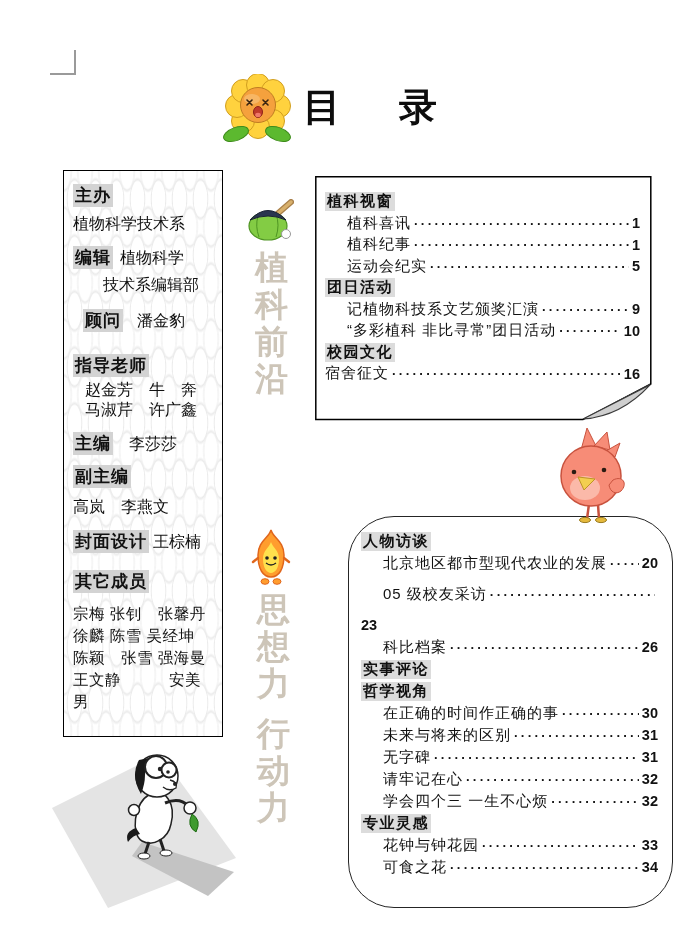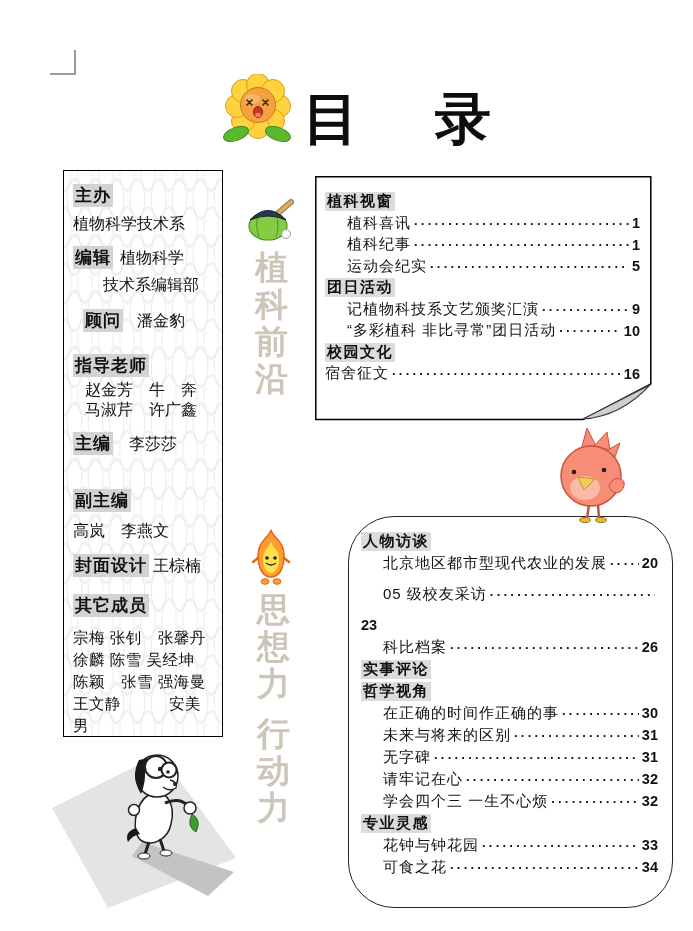--- a/index.html
+++ b/index.html
@@ -5,21 +5,21 @@
   html,body{margin:0;padding:0;background:#fff;}
   .page{position:relative;width:693px;height:931px;background:#fff;overflow:hidden;
         font-family:"Liberation Sans","DejaVu Sans",sans-serif;color:#111;}
 
   
   .corner-h{position:absolute;left:50px;top:73px;width:26px;height:2px;background:#9a9a9a;}
   .corner-v{position:absolute;left:74px;top:50px;width:2px;height:25px;background:#9a9a9a;}
 
   
   .title{position:absolute;left:303px;top:82px;font-family:"Liberation Serif","DejaVu Serif",serif;
-         font-size:56px;font-weight:bold;letter-spacing:10px;color:#0d0d0d;}
+         font-size:38px;font-weight:bold;letter-spacing:10px;color:#0d0d0d;}
   .sunflower{position:absolute;left:220px;top:74px;width:76px;height:70px;}
 
   
   .staff{position:absolute;left:63px;top:170px;width:160px;height:567px;box-sizing:border-box;
          border:1.5px solid #000;padding:13px 9px 0 9px;background-color:#fff;
          background-image:
            radial-gradient(9px 24px at 50% 50%, rgba(0,0,0,0) 72%, #ebebeb 80%, rgba(0,0,0,0) 92%),
            radial-gradient(9px 24px at 50% 50%, rgba(0,0,0,0) 72%, #ebebeb 80%, rgba(0,0,0,0) 92%);
          background-size:21px 56px;background-position:0 0,10.5px 28px;}
   .label{display:inline-block;background:#d3d3d3;font-weight:bold;font-size:17px;
@@ -87,21 +87,21 @@
   <div class="staff">
     <div><span class="label">主办</span></div>
     <div class="sline" style="margin-top:4px;">植物科学技术系</div>
     <div style="margin-top:9px;"><span class="label">编辑</span><span class="ival">植物科学</span></div>
     <div class="sline" style="padding-left:30px;margin-top:3px;">技术系编辑部</div>
     <div style="margin-top:11px;padding-left:10px;"><span class="label">顾问</span><span class="ival" style="margin-left:14px;">潘金豹</span></div>
     <div style="margin-top:22px;"><span class="label">指导老师</span></div>
     <div class="sline" style="padding-left:12px;margin-top:3px;line-height:20px;">赵金芳　牛　奔</div>
     <div class="sline" style="padding-left:12px;line-height:20px;">马淑芹　许广鑫</div>
     <div style="margin-top:12px;"><span class="label">主编</span><span class="ival" style="margin-left:16px;">李莎莎</span></div>
-    <div style="margin-top:34px;"><span class="label">副主编</span></div>
+    <div style="margin-top:10px;"><span class="label">副主编</span></div>
     <div class="sline" style="margin-top:6px;">高岚　李燕文</div>
     <div style="margin-top:10px;"><span class="label">封面设计</span><span class="ival" style="margin-left:4px;">王棕楠</span></div>
     <div style="margin-top:17px;"><span class="label">其它成员</span></div>
     <div class="mline" style="margin-top:10px;">宗梅 张钊　张馨丹</div>
     <div class="mline">徐麟 陈雪 吴经坤</div>
     <div class="mline">陈颖　张雪 强海曼</div>
     <div class="mline">王文静　　　安美男</div>
   </div>
 
   <svg class="sprout" viewBox="0 0 48 44">

